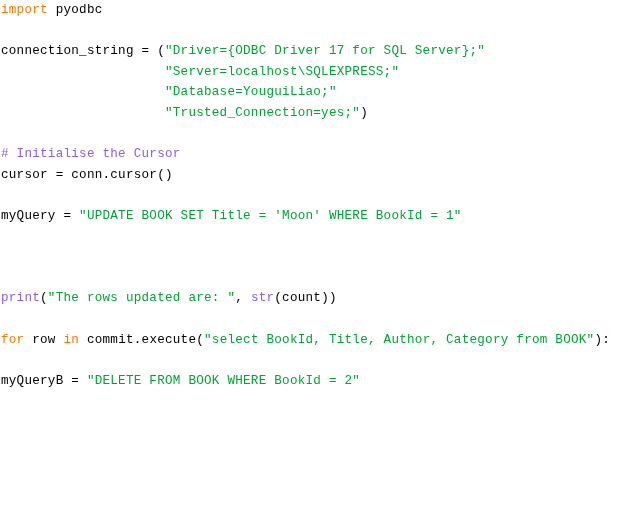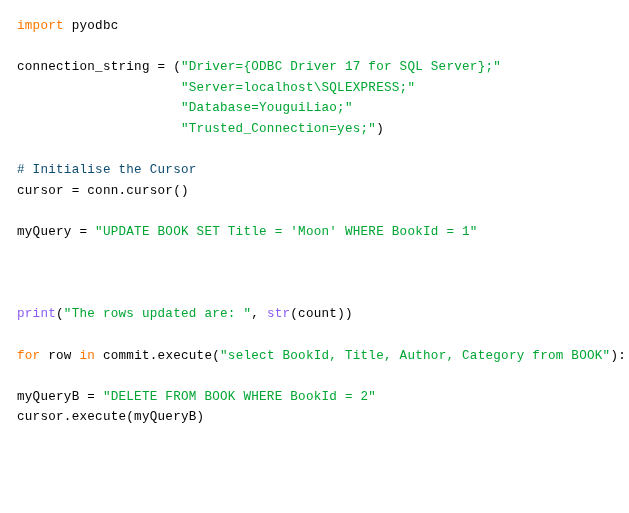--- a/index.html
+++ b/index.html
@@ -11,41 +11,41 @@
   body {
     width: 629px;
     height: 513px;
     overflow: hidden;
     font-family: "Liberation Mono", "DejaVu Sans Mono", monospace;
   }
   #code-editor {
     width: 546px;
     height: 513px;
     background: #ffffff;
-    padding: 16px;
+    padding: 0;
     box-sizing: border-box;
   }
   .code-line {
     height: 20.6px;
     line-height: 20.6px;
     font-size: 12.6px;
     letter-spacing: 0.25px;
     white-space: pre;
     font-family: "Liberation Mono", "DejaVu Sans Mono", monospace;
     color: #000000;
     padding-left: 1px;
   }
   .code-line.blank {
     height: 20.6px;
   }
   .tok { white-space: pre; }
   .tok-plain   { color: #000000; }
   .tok-keyword { color: #ff7700; }
   .tok-string  { color: #00a633; }
-  .tok-comment { color: #0c4a6e; }
+  .tok-comment { color: #8b5cf6; }
   .tok-builtin { color: #8b5cf6; }
 </style>
 </head>
 <body>
 
 <div id="code-editor">
     <div class="code-line"><span class="tok tok-keyword">import</span><span class="tok tok-plain"> pyodbc</span></div>
     <div class="code-line blank"></div>
     <div class="code-line"><span class="tok tok-plain">connection_string = (</span><span class="tok tok-string">"Driver={ODBC Driver 17 for SQL Server};"</span></div>
     <div class="code-line"><span class="tok tok-plain">                     </span><span class="tok tok-string">"Server=localhost\SQLEXPRESS;"</span></div>
@@ -57,15 +57,14 @@
     <div class="code-line blank"></div>
     <div class="code-line"><span class="tok tok-plain">myQuery = </span><span class="tok tok-string">"UPDATE BOOK SET Title = 'Moon' WHERE BookId = 1"</span></div>
     <div class="code-line blank"></div>
     <div class="code-line blank"></div>
     <div class="code-line blank"></div>
     <div class="code-line"><span class="tok tok-builtin">print</span><span class="tok tok-plain">(</span><span class="tok tok-string">"The rows updated are: "</span><span class="tok tok-plain">, </span><span class="tok tok-builtin">str</span><span class="tok tok-plain">(count))</span></div>
     <div class="code-line blank"></div>
     <div class="code-line"><span class="tok tok-keyword">for</span><span class="tok tok-plain"> row </span><span class="tok tok-keyword">in</span><span class="tok tok-plain"> commit.execute(</span><span class="tok tok-string">"select BookId, Title, Author, Category from BOOK"</span><span class="tok tok-plain">):</span></div>
     <div class="code-line blank"></div>
     <div class="code-line"><span class="tok tok-plain">myQueryB = </span><span class="tok tok-string">"DELETE FROM BOOK WHERE BookId = 2"</span></div>
-    <div class="code-line"><span class="tok tok-plain">cursor.execute(myQueryB)</span></div>
     <div class="code-line blank"></div>
   </div>
 
 </body></html>

